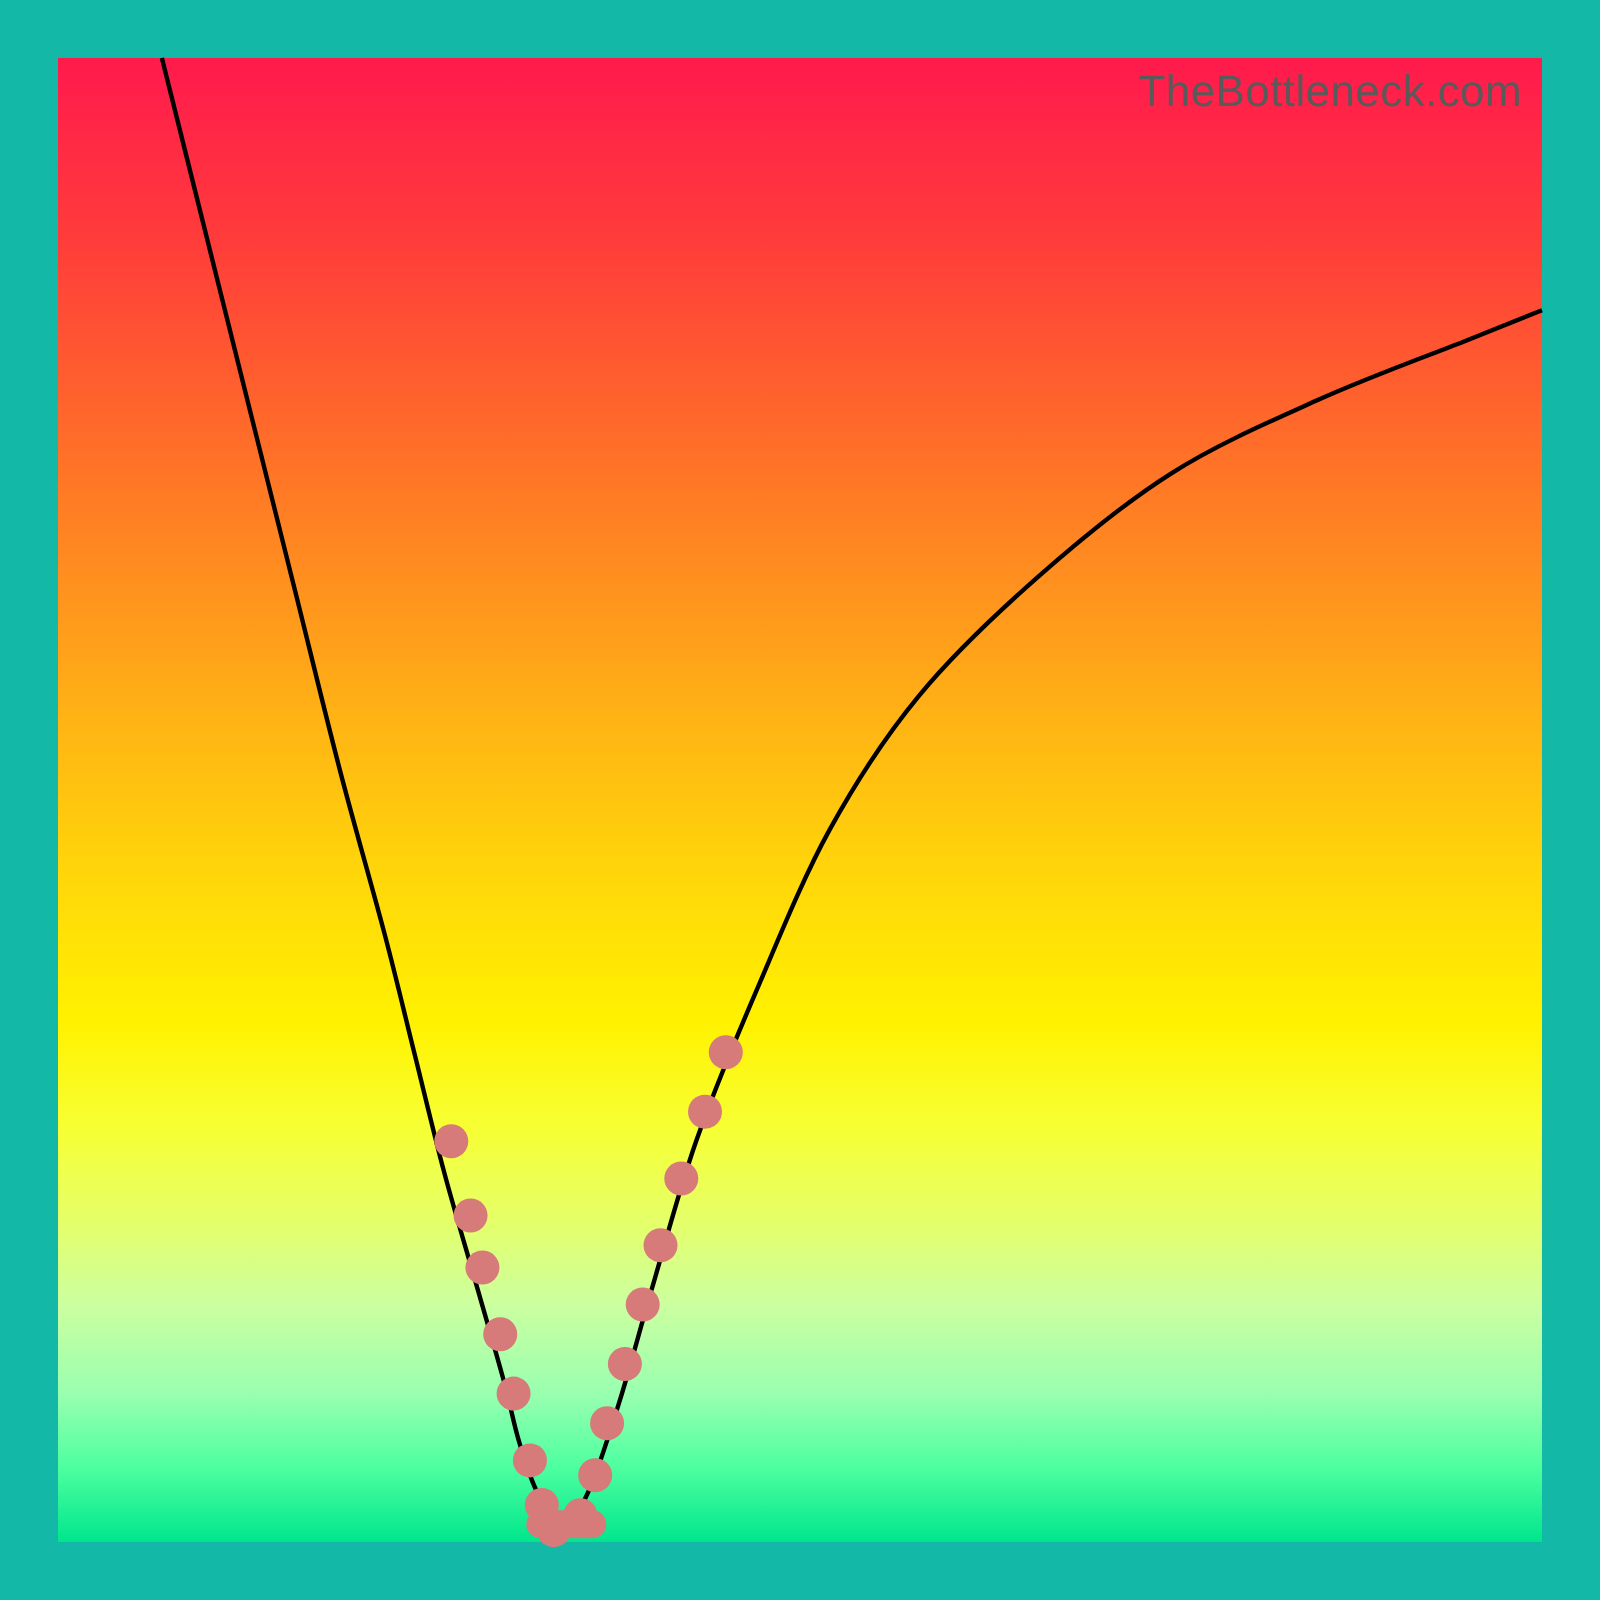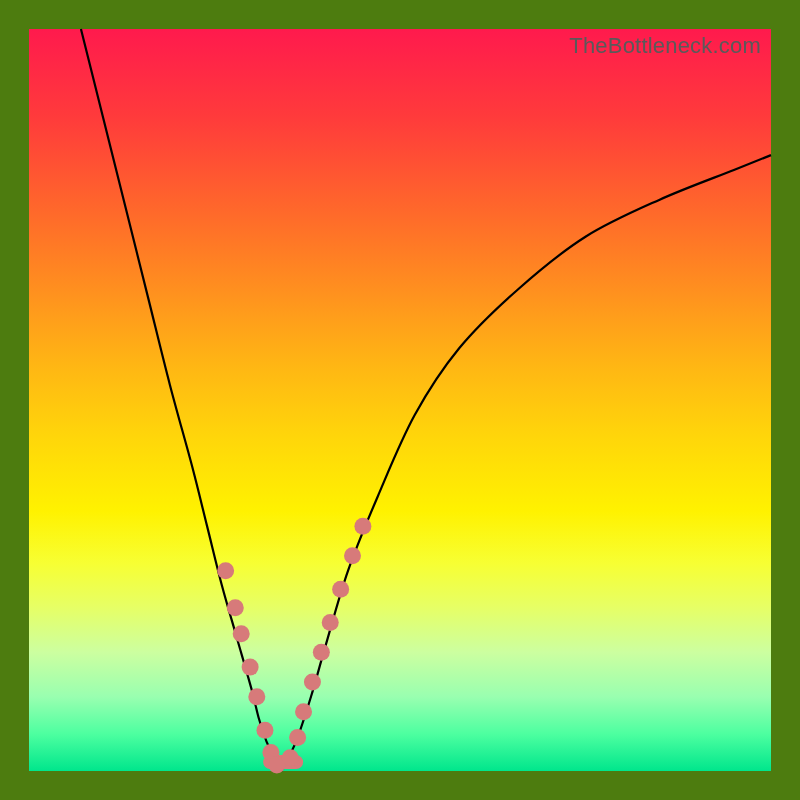--- a/index.html
+++ b/index.html
@@ -1,21 +1,21 @@
 <!DOCTYPE html>
 <html><head>
 <meta charset="utf-8">
 <style>
   * { margin: 0; padding: 0; box-sizing: border-box; }
   html, body { width: 800px; height: 800px; overflow: hidden; background: #000; }
   .frame {
     position: relative;
     width: 800px;
     height: 800px;
-    background: #4d7c0f;
+    background: #14b8a6;
   }
   .plot-area {
     position: absolute;
     left: 29px;
     top: 29px;
     width: 742px;
     height: 742px;
     background: linear-gradient(to bottom,
       #ff1a4d 0%,
       #ff3b3b 12%,

